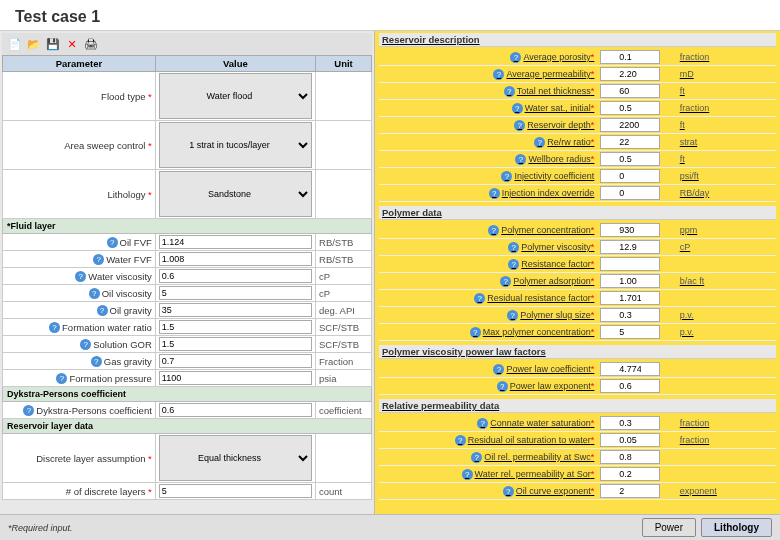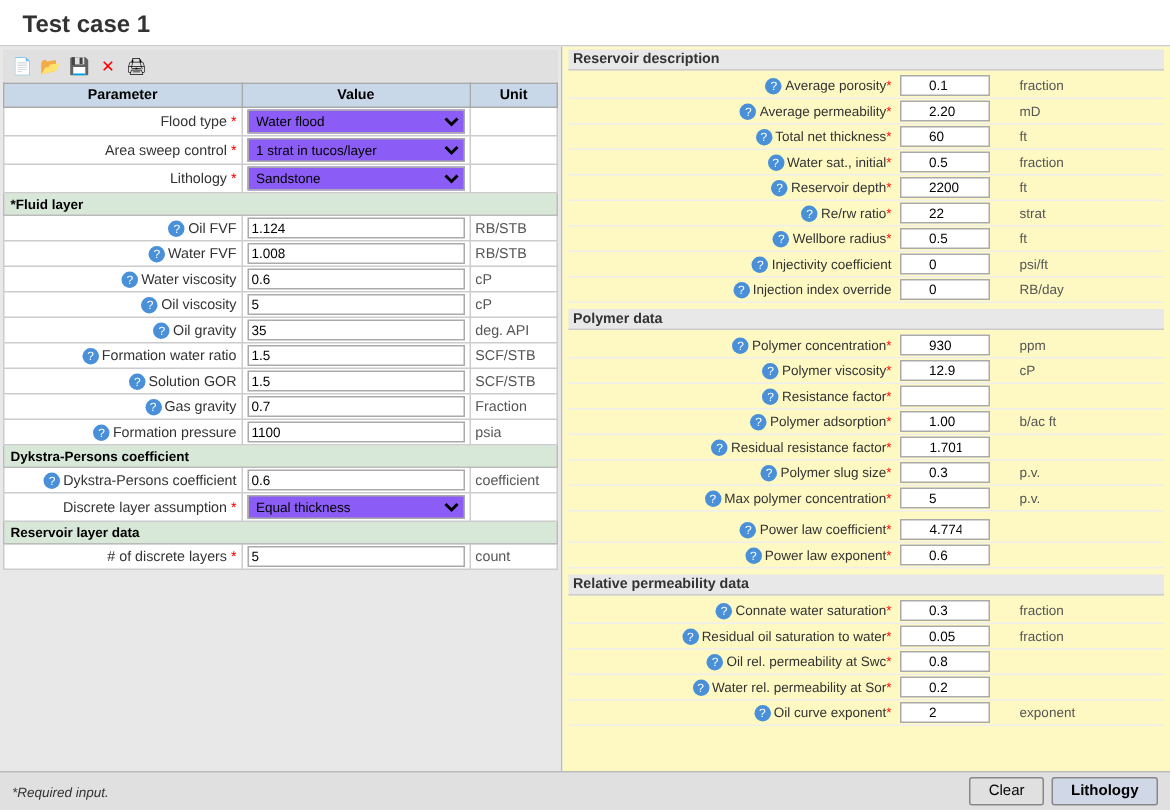--- a/index.html
+++ b/index.html
@@ -123,23 +123,24 @@
     }
 
     .unit-cell {
       color: #555;
       white-space: nowrap;
     }
 
     .select-input {
       width: 100%;
       border: 1px solid #aaa;
-      padding: 1px;
+      padding: 16px;
       font-size: 9px;
-      background: #8b5cf6;
+      background: #e5e5e5;
+      text-align: center;
     }
 
     .help-btn {
       display: inline-block;
       width: 11px;
       height: 11px;
       background: #4a90d9;
       color: #fff;
       border-radius: 50%;
       text-align: center;
@@ -152,23 +153,24 @@
 
     .param-with-help {
       display: flex;
       align-items: center;
       justify-content: flex-end;
     }
 
     
     .right-panel {
       flex: 1;
-      background: #fef9c3;
+      background: #fde047;
       overflow-y: auto;
       padding: 2px 4px;
+      text-decoration: underline;
     }
 
     .right-section {
       margin-bottom: 4px;
     }
 
     .right-section-title {
       font-size: 9.5px;
       font-weight: bold;
       color: #333;
@@ -370,27 +372,27 @@
             </tr>
           <tr>
             <td class="param-label">
                 <span class="param-with-help"><span class="help-btn">?</span>Dykstra-Persons coefficient</span>
               </td>
             <td><input class="value-input" value="0.6" style=""></td>
             <td class="unit-cell">coefficient</td>
           </tr>
 
           <tr>
+              <td colspan="3" class="section-header">Reservoir layer data</td>
+            </tr>
+          <tr>
             <td class="param-label">Discrete layer assumption <span class="required-star">*</span></td>
             <td><select class="select-input"><option>Equal thickness</option></select></td>
             <td class="unit-cell"></td>
           </tr>
-          <tr>
-              <td colspan="3" class="section-header">Reservoir layer data</td>
-            </tr>
           <tr>
             <td class="param-label"># of discrete layers <span class="required-star">*</span></td>
             <td><input class="value-input" value="5" style=""></td>
             <td class="unit-cell">count</td>
           </tr>
         </tbody>
       </table>
     </div>
 
     <div class="right-panel">
@@ -517,20 +519,21 @@
                   <span class="param-with-help" style="justify-content:flex-end;"><span class="help-btn">?</span>Max polymer concentration <span class="required-star">*</span></span>
                 </td>
             <td class="right-value"><input class="right-input" value="5" style=""></td>
             <td class="right-unit">p.v.</td>
           </tr>
         </tbody>
           </table>
       </div>
 
       <div class="right-section">
+        <div class="right-section-title">Polymer viscosity power law factors</div>
         <table class="right-table">
           <tbody>
               <tr>
             <td class="right-label">
                   <span class="param-with-help" style="justify-content:flex-end;"><span class="help-btn">?</span>Power law coefficient <span class="required-star">*</span></span>
                 </td>
             <td class="right-value"><input class="right-input" value="4.774" style=""></td>
             <td class="right-unit"></td>
           </tr>
           <tr>
@@ -586,17 +589,17 @@
 
         </tbody>
           </table>
       </div>
     </div>
   </div>
 
   <div class="bottom-bar">
     <span class="required-note">*Required input.</span>
     <div class="action-buttons">
-      <button class="btn btn-clear">Clear</button>
+      <button class="btn btn-clear">Power</button>
       <button class="btn btn-calculate">Lithology</button>
     </div>
   </div>
 </div>
 
 </body></html>

